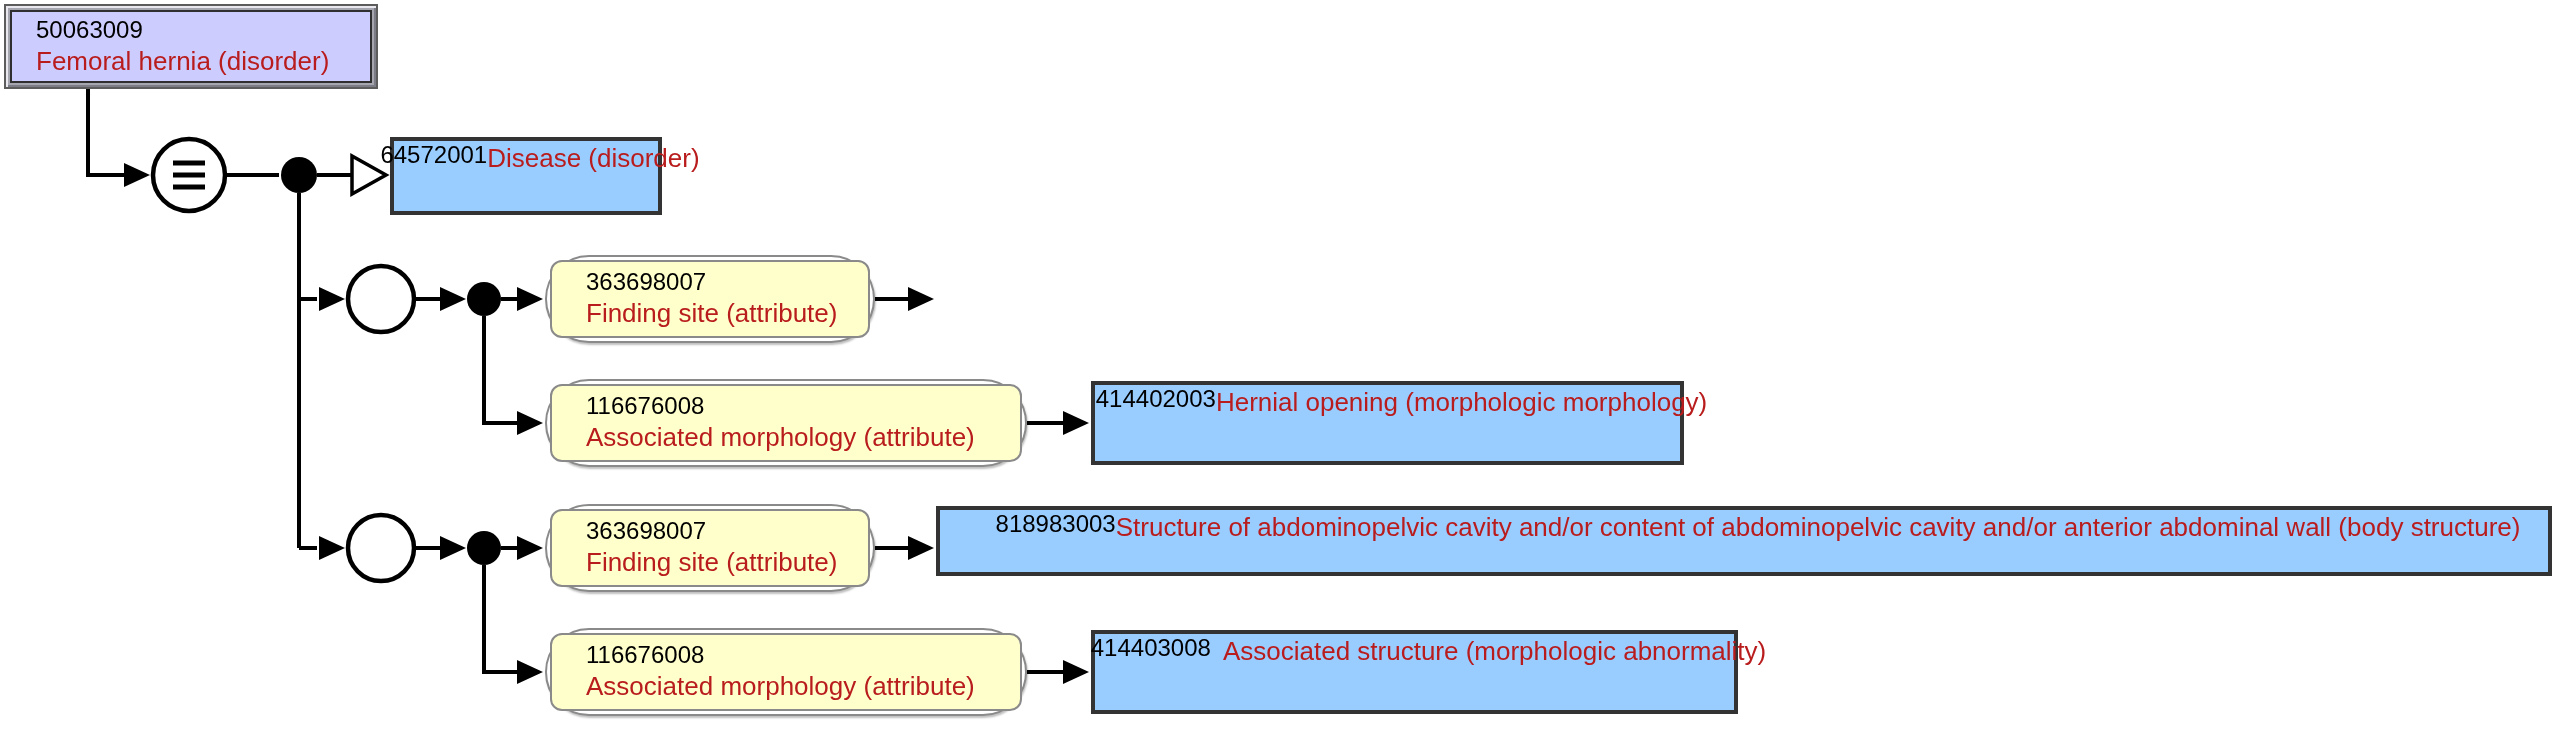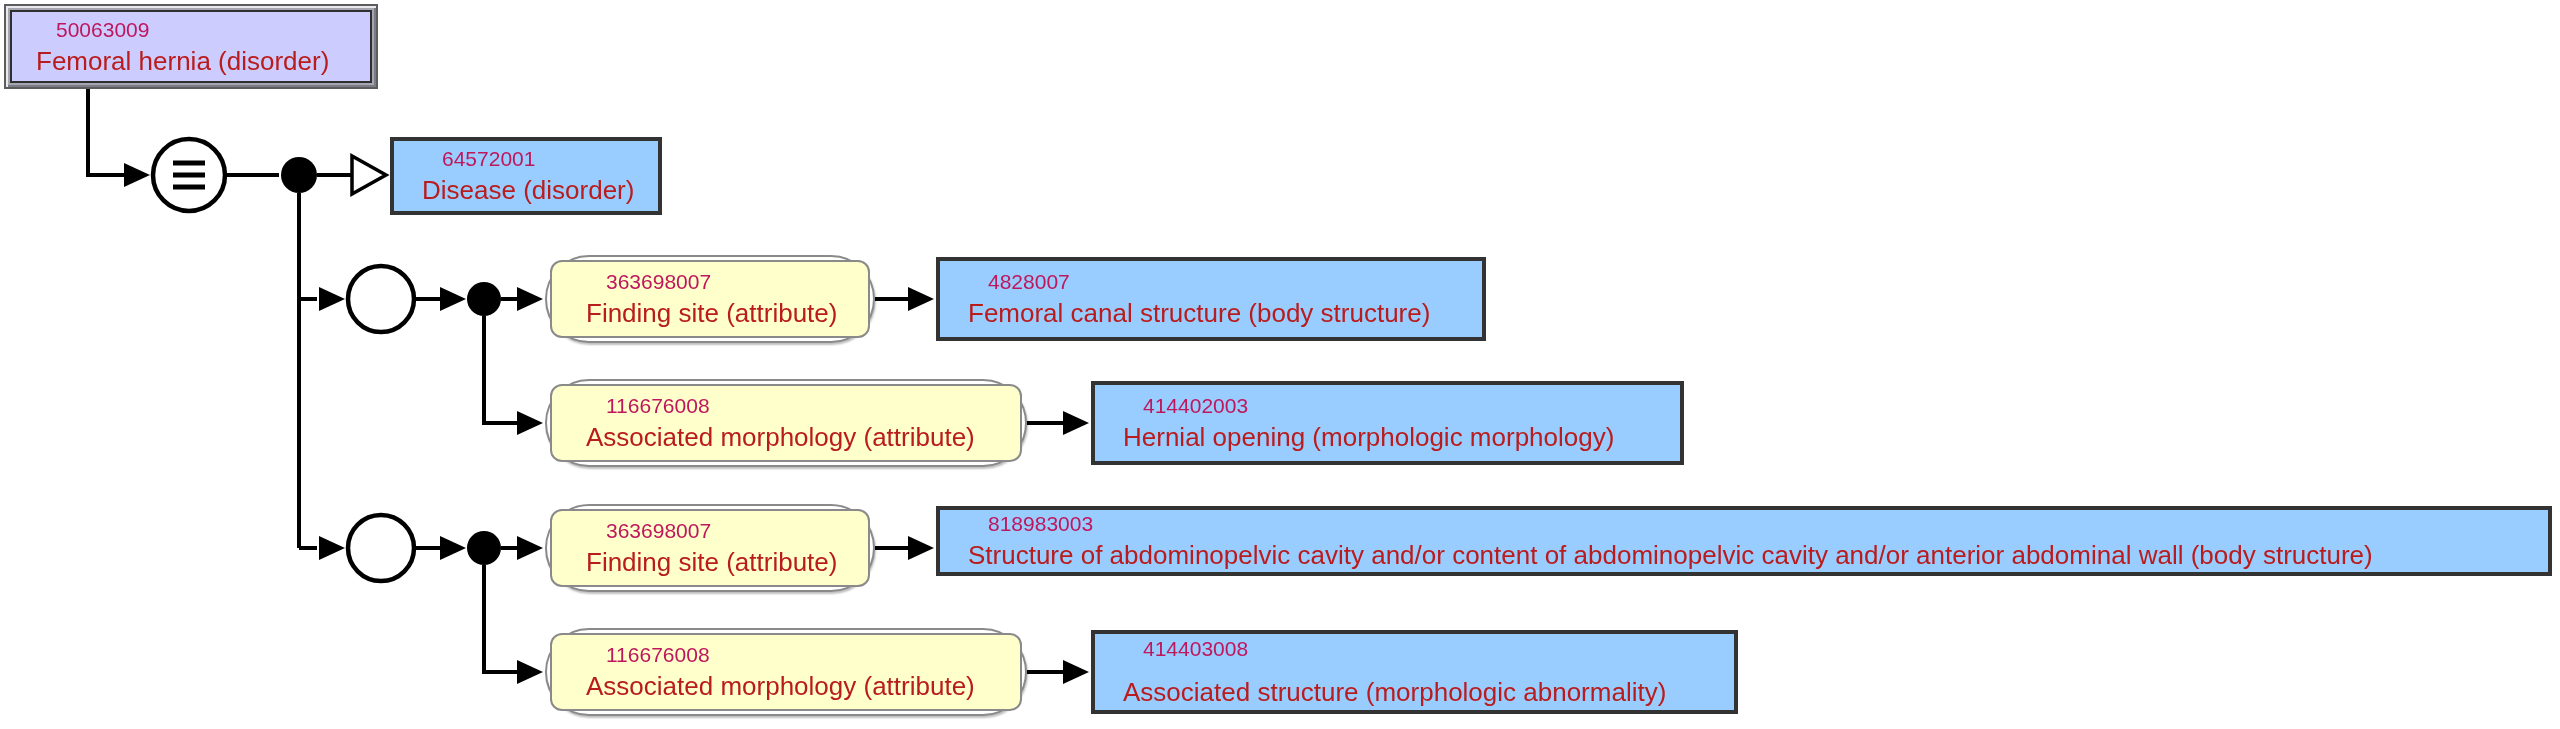--- a/index.html
+++ b/index.html
@@ -47,21 +47,21 @@
     padding-left: 24px;
   }
 
   
   .concept-box {
     position: absolute;
     box-sizing: border-box;
     border: 4px solid #333333;
     background: var(--primitive-fill, #99ccff);
     display: flex;
-    flex-direction: column;
+    flex-direction: row;
     justify-content: center;
     padding-left: 28px;
   }
 
   
   .pill-wrap {
     position: absolute;
     box-sizing: border-box;
     border: 2px solid #8a8a8a;
     border-radius: 46px;
@@ -75,25 +75,24 @@
     border: 2px solid #8a8a8a;
     border-radius: 12px;
     background: var(--attribute-fill, #ffffcc);
     display: flex;
     flex-direction: column;
     justify-content: center;
     padding-left: 34px;
   }
 
   .sct-id {
-    font-size: 21px;
+    font-size: 24px;
     line-height: 28px;
-    color: #be185d;
+    color: #000000;
     white-space: nowrap;
-    margin-left: 20px;
   }
   .sct-term {
     font-size: 26px;
     line-height: 34px;
     color: #b91c1c;
     white-space: nowrap;
   }
 </style>
 </head>
 <body>
@@ -169,24 +168,20 @@
     <span class="sct-id">64572001</span>
     <span class="sct-term">Disease (disorder)</span>
   </div>
 
   <div class="pill-wrap" style="left:545px; top:255px; width:330px; height:88px;">
     <div class="pill-inner">
       <span class="sct-id">363698007</span>
       <span class="sct-term">Finding site (attribute)</span>
     </div>
   </div>
-  <div class="concept-box" style="left:936px; top:257px; width:550px; height:84px;">
-    <span class="sct-id">4828007</span>
-    <span class="sct-term">Femoral canal structure (body structure)</span>
-  </div>
 
   <div class="pill-wrap" style="left:545px; top:379px; width:482px; height:88px;">
     <div class="pill-inner">
       <span class="sct-id">116676008</span>
       <span class="sct-term">Associated morphology (attribute)</span>
     </div>
   </div>
   <div class="concept-box" style="left:1091px; top:381px; width:593px; height:84px;">
     <span class="sct-id">414402003</span>
     <span class="sct-term">Hernial opening (morphologic morphology)</span>

